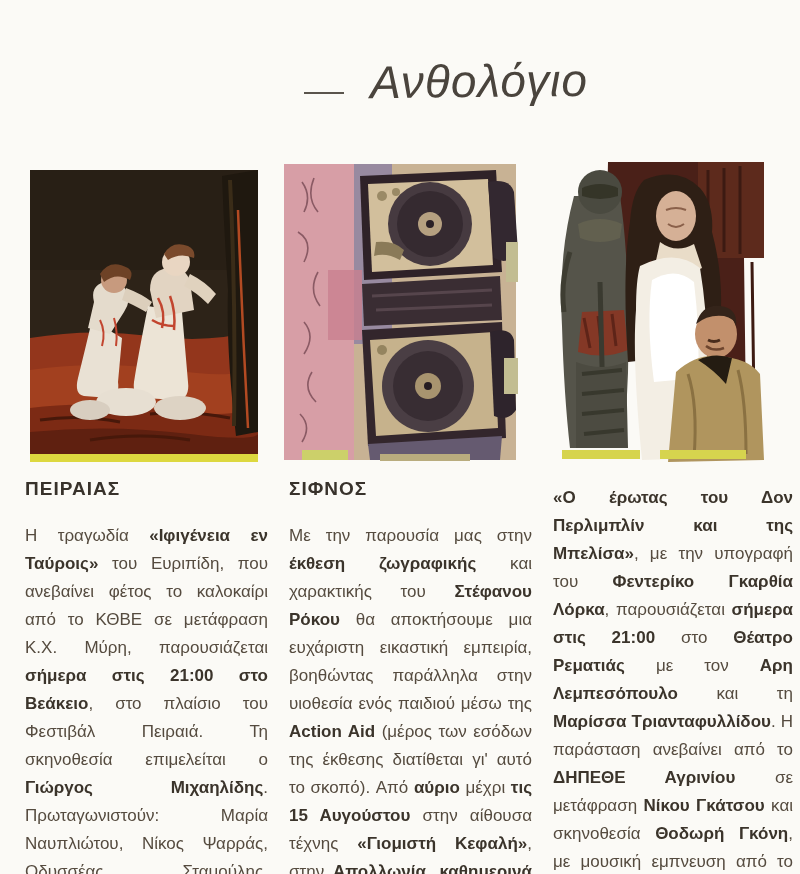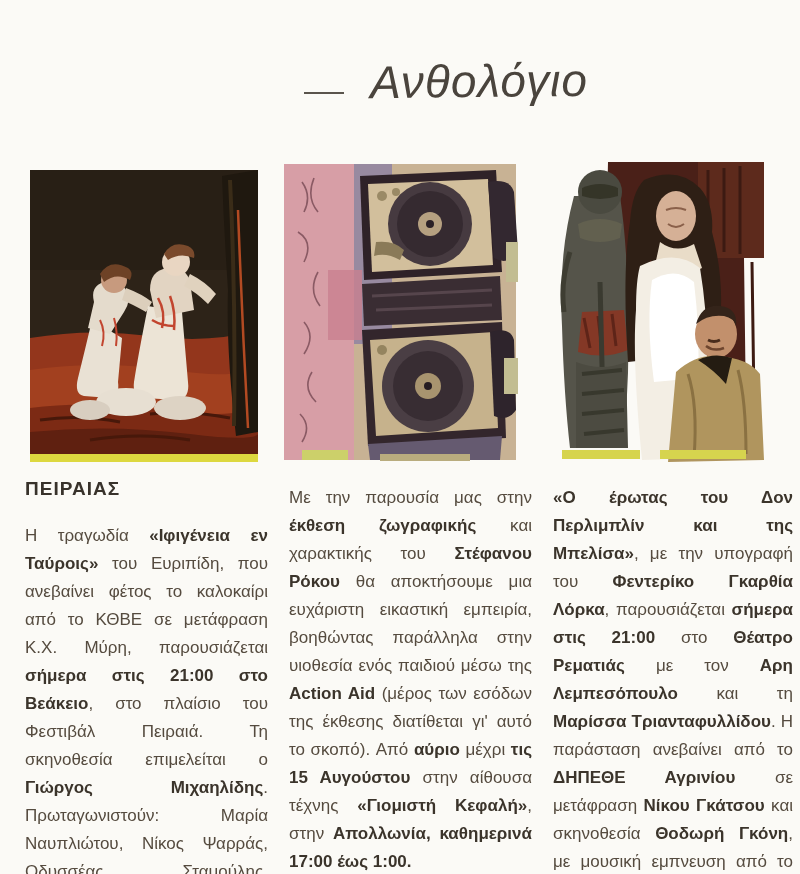--- a/index.html
+++ b/index.html
@@ -156,20 +156,21 @@
           <path d="M204,20 q22,-4 26,10 l4,60 q-10,14 -24,6 Z" fill="#332830"></path>
           <path d="M206,170 q20,-6 24,8 l2,70 q-8,12 -22,6 Z" fill="#2e242c"></path>
           <rect x="222" y="80" width="12" height="40" fill="#c2bd92"></rect>
           <rect x="220" y="196" width="14" height="36" fill="#c2bd92"></rect>
 
           <path d="M84,282 L218,274 L216,298 L86,298 Z" fill="#655a70"></path>
           <rect x="18" y="288" width="46" height="10" fill="#ccd06a"></rect>
           <rect x="96" y="292" width="90" height="7" fill="#b9ac7e"></rect>
         </svg>
       </figure>
+      <h2 class="city">ΣΙΦΝΟΣ</h2>
       <p class="body"><span>Με την παρουσία μας στην </span><span class="b">έκθεση ζωγραφικής</span><span> και χαρακτικής του </span><span class="b">Στέφανου Ρόκου</span><span> θα αποκτήσουμε μια ευχάριστη εικαστική εμπειρία, βοηθώντας παράλληλα στην υιοθεσία ενός παιδιού μέσω της </span><span class="b">Action Aid</span><span> (μέρος των εσόδων της έκθεσης διατίθεται γι' αυτό το σκοπό). Από </span><span class="b">αύριο</span><span> μέχρι </span><span class="b">τις 15 Αυγούστου</span><span> στην αίθουσα τέχνης </span><span class="b">«Γιομιστή Κεφαλή»</span><span>, στην </span><span class="b">Απολλωνία, καθημερινά 17:00 έως 1:00.</span></p>
     </article>
 
     <article>
       <figure class="fig-3">
         <svg width="216" height="300" viewBox="0 0 216 300">
 
           <path d="M60,0 L216,0 L216,96 L196,96 L198,250 L118,256 L116,296 L96,296 L92,180 L56,184 Z" fill="#4a2018"></path>
           <rect x="150" y="0" width="66" height="96" fill="#5d2a1c"></rect>
           <path d="M160,8 l0,80 M176,6 l0,84 M192,4 l0,88 M204,100 l2,140" stroke="#3c1a12" stroke-width="3" fill="none"></path>

